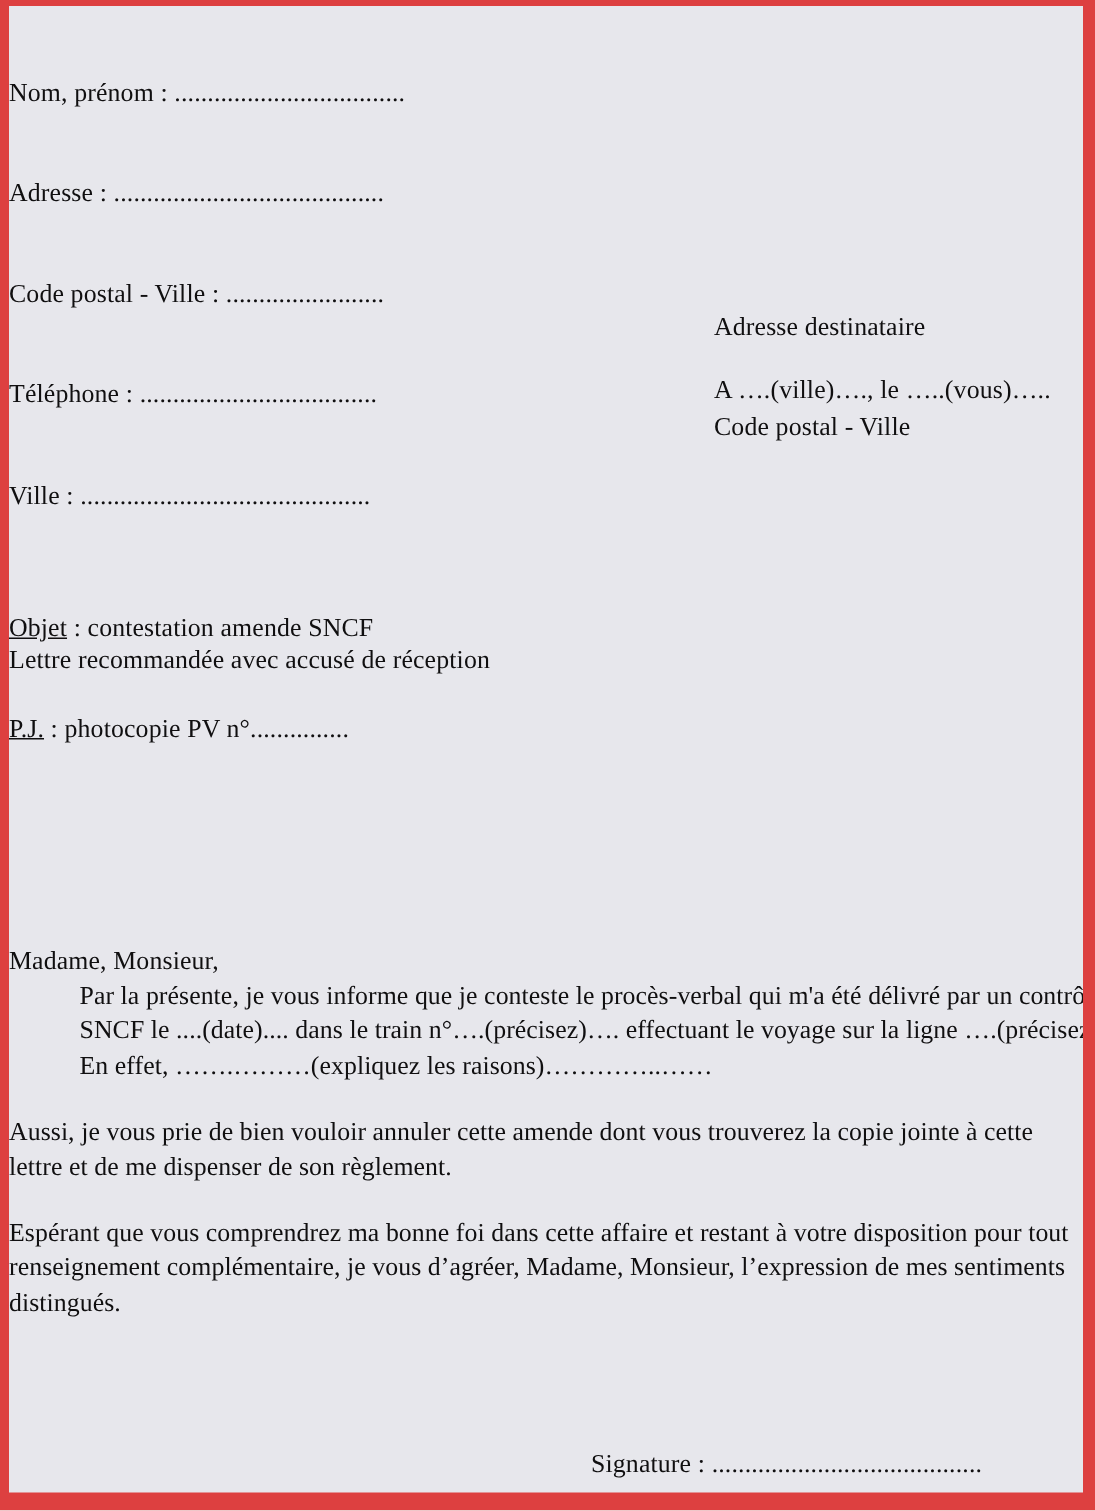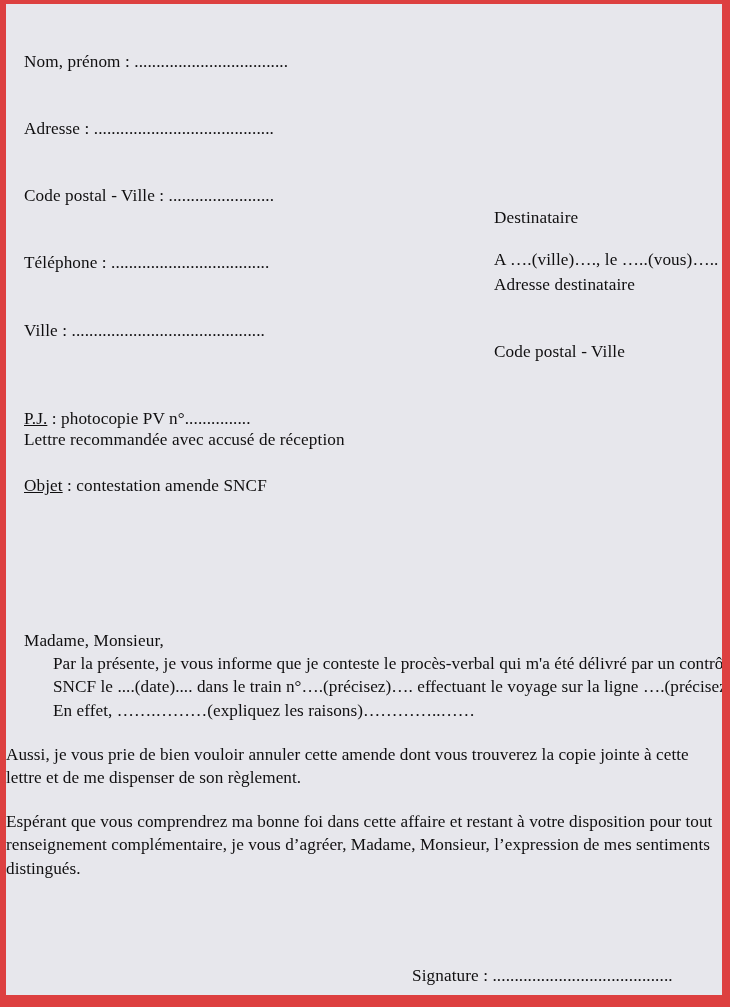--- a/index.html
+++ b/index.html
@@ -31,21 +31,20 @@
     width: 720px;
     height: 991px;
   }
 
   .blk {
     position: absolute;
     font-size: 17.2px;
     line-height: 22.4px;
     letter-spacing: 0.1px;
     white-space: pre;
-    padding-left: 18px;
   }
 
   .line { display: block; white-space: pre; }
 
   
   #sender-block { left: 4px; top: 2px; }
 
   
   #recipient-block { left: 474px; top: 158px; }
   #date-line { left: 474px; top: 245px; }
@@ -83,30 +82,29 @@
 
     <div class="blk" id="sender-block">
       <span class="line">Nom, prénom : ...................................</span>
       <span class="line">Adresse : .........................................</span>
       <span class="line">Code postal - Ville : ........................</span>
       <span class="line">Téléphone : ....................................</span>
       <span class="line">Ville : ............................................</span>
     </div>
 
     <div class="blk" id="recipient-block">
-      <span class="line">Destinataire</span>
       <span class="line">Adresse destinataire</span>
       <span class="line">Code postal - Ville</span>
     </div>
 
     <div class="blk" id="date-line">A ….(ville)…., le …..(vous)…..</div>
 
     <div class="blk" id="subject-block">
+      <span class="line"><span class="u">Objet</span><span> : contestation amende SNCF</span></span>
       <span class="line"><span class="u">P.J.</span><span> : photocopie PV n°...............</span></span>
-      <span class="line"><span class="u">Objet</span><span> : contestation amende SNCF</span></span>
     </div>
 
     <div class="blk" id="registered-line">Lettre recommandée avec accusé de réception</div>
 
     <div class="blk" id="salutation">Madame, Monsieur,</div>
 
     <div class="para" id="para-1">Par la présente, je vous informe que je conteste le procès-verbal qui m'a été délivré par un contrôleur SNCF le ....(date).... dans le train n°….(précisez)…. effectuant le voyage sur la ligne ….(précisez)….. En effet, …….………(expliquez les raisons)…………..……</div>
     <div class="para" id="para-2">Aussi, je vous prie de bien vouloir annuler cette amende dont vous trouverez la copie jointe à cette lettre et de me dispenser de son règlement.</div>
     <div class="para" id="para-3">Espérant que vous comprendrez ma bonne foi dans cette affaire et restant à votre disposition pour tout renseignement complémentaire, je vous d’agréer, Madame, Monsieur, l’expression de mes sentiments distingués.</div>
 

